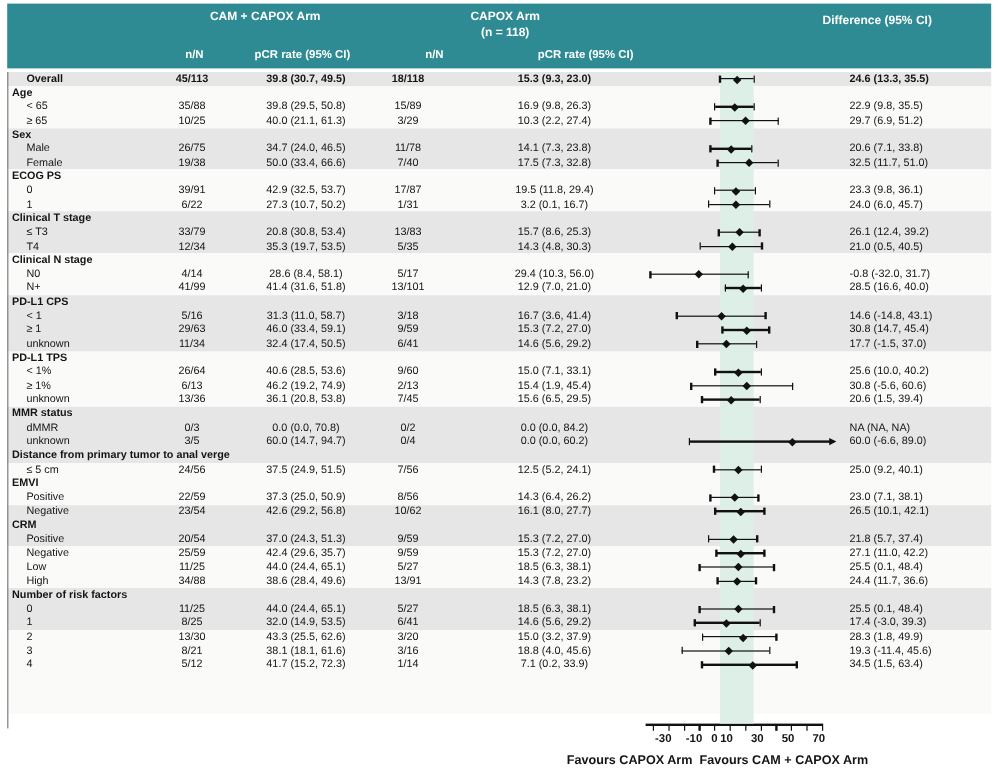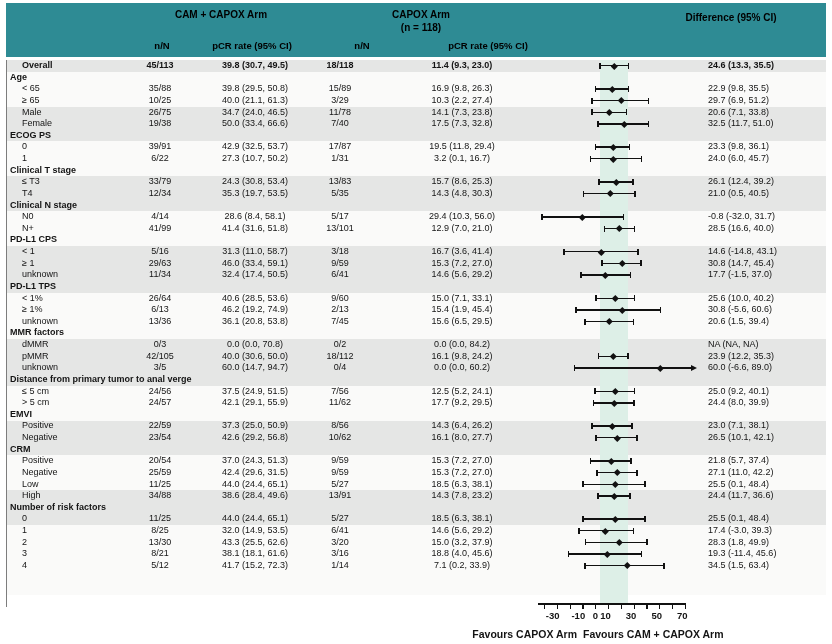--- a/index.html
+++ b/index.html
@@ -1,21 +1,21 @@
 <!DOCTYPE html>
 <html style="--header-teal: #2e8b94; --stripe-gray: #e5e6e5; --stripe-white: #fafaf9; --band-mint: #ddefe7; --line-black: #111111; --zero-gray: #7d7d7d;"><head>
 <meta charset="utf-8">
 <style>
   html,body{margin:0;padding:0;background:#fff;}
   .frame{position:relative;width:832px;height:644px;background:#ffffff;
          font-family:"Liberation Sans",sans-serif;color:#141414;overflow:hidden;}
 
   
   .thead{position:absolute;left:6px;top:3px;width:820px;height:54px;
-         background:var(--header-teal,#2e8b94);color:#000000;font-weight:bold;}
+         background:var(--header-teal,#2e8b94);color:#ffffff;font-weight:bold;}
   .grp{position:absolute;text-align:center;font-size:10px;line-height:12.5px;}
   .g1{left:129px;top:6px;width:172px;}
   .g2{left:329px;top:6px;width:172px;}
   .gd{left:625px;top:9px;width:200px;}
   .sub{position:absolute;top:37px;width:150px;text-align:center;font-size:9.5px;}
   .s1{left:81px;}  .s2{left:171px;} .s3{left:281px;} .s4{left:407px;}
 
   
   .table-area{position:absolute;left:6px;top:60px;width:820px;height:535px;font-size:9px;}
   .stripe{position:absolute;left:0;width:100%;z-index:0;}
@@ -92,21 +92,21 @@
       </div>
     <div class="band" id="band" style="left: 594.024px; width: 28.416px; height: 543px; background: rgb(221, 239, 231);"></div>
     <div class="zero" id="zero"></div>
     <div id="rows">
         <div class="row bold">
           <div class="c lbl">Overall</div>
           <div class="c nn1">45/113</div>
           <div class="c pcr1">39.8 (30.7, 49.5)</div>
           <div class="c nn2">18/118</div>
           <div class="c sp"></div>
-          <div class="c pcr2">11.4 (9.3, 23.0)</div>
+          <div class="c pcr2">15.3 (9.3, 23.0)</div>
           <div class="c plot">
             <div class="ciln" style="left: 69.024px; width: 28.416px;"></div>
             <div class="cap" style="left: 68.324px;"></div>
             <div class="cap" style="left: 96.74px;"></div>
             <div class="dia" style="left: 81.188px;"></div>
           </div>
           <div class="c dif">24.6 (13.3, 35.5)</div>
         </div>
         <div class="row hdr">
           <div class="c lbl">Age</div>
@@ -141,20 +141,30 @@
           <div class="c sp"></div>
           <div class="c pcr2">10.3 (2.2, 27.4)</div>
           <div class="c plot">
             <div class="ciln" style="left: 60.832px; width: 56.704px;"></div>
             <div class="cap" style="left: 60.132px;"></div>
             <div class="cap" style="left: 116.836px;"></div>
             <div class="dia" style="left: 87.716px;"></div>
           </div>
           <div class="c dif">29.7 (6.9, 51.2)</div>
         </div>
+        <div class="row hdr">
+          <div class="c lbl">Sex</div>
+          <div class="c nn1"></div>
+          <div class="c pcr1"></div>
+          <div class="c nn2"></div>
+          <div class="c sp"></div>
+          <div class="c pcr2"></div>
+          <div class="c plot"></div>
+          <div class="c dif"></div>
+        </div>
         <div class="row">
           <div class="c lbl">Male</div>
           <div class="c nn1">26/75</div>
           <div class="c pcr1">34.7 (24.0, 46.5)</div>
           <div class="c nn2">11/78</div>
           <div class="c sp"></div>
           <div class="c pcr2">14.1 (7.3, 23.8)</div>
           <div class="c plot">
             <div class="ciln" style="left: 61.088px; width: 34.176px;"></div>
             <div class="cap" style="left: 60.388px;"></div>
@@ -224,21 +234,21 @@
           <div class="c pcr1"></div>
           <div class="c nn2"></div>
           <div class="c sp"></div>
           <div class="c pcr2"></div>
           <div class="c plot"></div>
           <div class="c dif"></div>
         </div>
         <div class="row">
           <div class="c lbl">≤ T3</div>
           <div class="c nn1">33/79</div>
-          <div class="c pcr1">24.3 (30.8, 53.4)</div>
+          <div class="c pcr1">20.8 (30.8, 53.4)</div>
           <div class="c nn2">13/83</div>
           <div class="c sp"></div>
           <div class="c pcr2">15.7 (8.6, 25.3)</div>
           <div class="c plot">
             <div class="ciln" style="left: 67.872px; width: 34.304px;"></div>
             <div class="cap" style="left: 67.172px;"></div>
             <div class="cap" style="left: 101.476px;"></div>
             <div class="dia" style="left: 83.108px;"></div>
           </div>
           <div class="c dif">26.1 (12.4, 39.2)</div>
@@ -402,55 +412,40 @@
           <div class="c pcr2">15.6 (6.5, 29.5)</div>
           <div class="c plot">
             <div class="ciln" style="left: 53.92px; width: 48.512px;"></div>
             <div class="cap" style="left: 53.22px;"></div>
             <div class="cap" style="left: 101.732px;"></div>
             <div class="dia" style="left: 76.068px;"></div>
           </div>
           <div class="c dif">20.6 (1.5, 39.4)</div>
         </div>
         <div class="row hdr">
-          <div class="c lbl">MMR factors</div>
+          <div class="c lbl">MMR status</div>
           <div class="c nn1"></div>
           <div class="c pcr1"></div>
           <div class="c nn2"></div>
           <div class="c sp"></div>
           <div class="c pcr2"></div>
           <div class="c plot"></div>
           <div class="c dif"></div>
         </div>
         <div class="row">
           <div class="c lbl">dMMR</div>
           <div class="c nn1">0/3</div>
           <div class="c pcr1">0.0 (0.0, 70.8)</div>
           <div class="c nn2">0/2</div>
           <div class="c sp"></div>
           <div class="c pcr2">0.0 (0.0, 84.2)</div>
           <div class="c plot"></div>
           <div class="c dif">NA (NA, NA)</div>
         </div>
         <div class="row">
-          <div class="c lbl">pMMR</div>
-          <div class="c nn1">42/105</div>
-          <div class="c pcr1">40.0 (30.6, 50.0)</div>
-          <div class="c nn2">18/112</div>
-          <div class="c sp"></div>
-          <div class="c pcr2">16.1 (9.8, 24.2)</div>
-          <div class="c plot">
-            <div class="ciln" style="left: 67.616px; width: 29.568px;"></div>
-            <div class="cap" style="left: 66.916px;"></div>
-            <div class="cap" style="left: 96.484px;"></div>
-            <div class="dia" style="left: 80.292px;"></div>
-          </div>
-          <div class="c dif">23.9 (12.2, 35.3)</div>
-        </div>
-        <div class="row">
           <div class="c lbl">unknown</div>
           <div class="c nn1">3/5</div>
           <div class="c pcr1">60.0 (14.7, 94.7)</div>
           <div class="c nn2">0/4</div>
           <div class="c sp"></div>
           <div class="c pcr2">0.0 (0.0, 60.2)</div>
           <div class="c plot">
             <div class="ciln" style="left: 43.552px; width: 120.368px;"></div>
             <div class="cap" style="left: 42.852px;"></div>
             <div class="arr" style="left: 160.42px;"></div>
@@ -476,35 +471,20 @@
           <div class="c sp"></div>
           <div class="c pcr2">12.5 (5.2, 24.1)</div>
           <div class="c plot">
             <div class="ciln" style="left: 63.776px; width: 39.552px;"></div>
             <div class="cap" style="left: 63.076px;"></div>
             <div class="cap" style="left: 102.628px;"></div>
             <div class="dia" style="left: 81.7px;"></div>
           </div>
           <div class="c dif">25.0 (9.2, 40.1)</div>
         </div>
-        <div class="row">
-          <div class="c lbl">&gt; 5 cm</div>
-          <div class="c nn1">24/57</div>
-          <div class="c pcr1">42.1 (29.1, 55.9)</div>
-          <div class="c nn2">11/62</div>
-          <div class="c sp"></div>
-          <div class="c pcr2">17.7 (9.2, 29.5)</div>
-          <div class="c plot">
-            <div class="ciln" style="left: 62.24px; width: 40.832px;"></div>
-            <div class="cap" style="left: 61.54px;"></div>
-            <div class="cap" style="left: 102.372px;"></div>
-            <div class="dia" style="left: 80.932px;"></div>
-          </div>
-          <div class="c dif">24.4 (8.0, 39.9)</div>
-        </div>
         <div class="row hdr">
           <div class="c lbl">EMVI</div>
           <div class="c nn1"></div>
           <div class="c pcr1"></div>
           <div class="c nn2"></div>
           <div class="c sp"></div>
           <div class="c pcr2"></div>
           <div class="c plot"></div>
           <div class="c dif"></div>
         </div>
@@ -559,21 +539,21 @@
             <div class="ciln" style="left: 59.296px; width: 40.576px;"></div>
             <div class="cap" style="left: 58.596px;"></div>
             <div class="cap" style="left: 99.172px;"></div>
             <div class="dia" style="left: 77.604px;"></div>
           </div>
           <div class="c dif">21.8 (5.7, 37.4)</div>
         </div>
         <div class="row">
           <div class="c lbl">Negative</div>
           <div class="c nn1">25/59</div>
-          <div class="c pcr1">42.4 (29.6, 31.5)</div>
+          <div class="c pcr1">42.4 (29.6, 35.7)</div>
           <div class="c nn2">9/59</div>
           <div class="c sp"></div>
           <div class="c pcr2">15.3 (7.2, 27.0)</div>
           <div class="c plot">
             <div class="ciln" style="left: 66.08px; width: 39.936px;"></div>
             <div class="cap" style="left: 65.38px;"></div>
             <div class="cap" style="left: 105.316px;"></div>
             <div class="dia" style="left: 84.388px;"></div>
           </div>
           <div class="c dif">27.1 (11.0, 42.2)</div>

